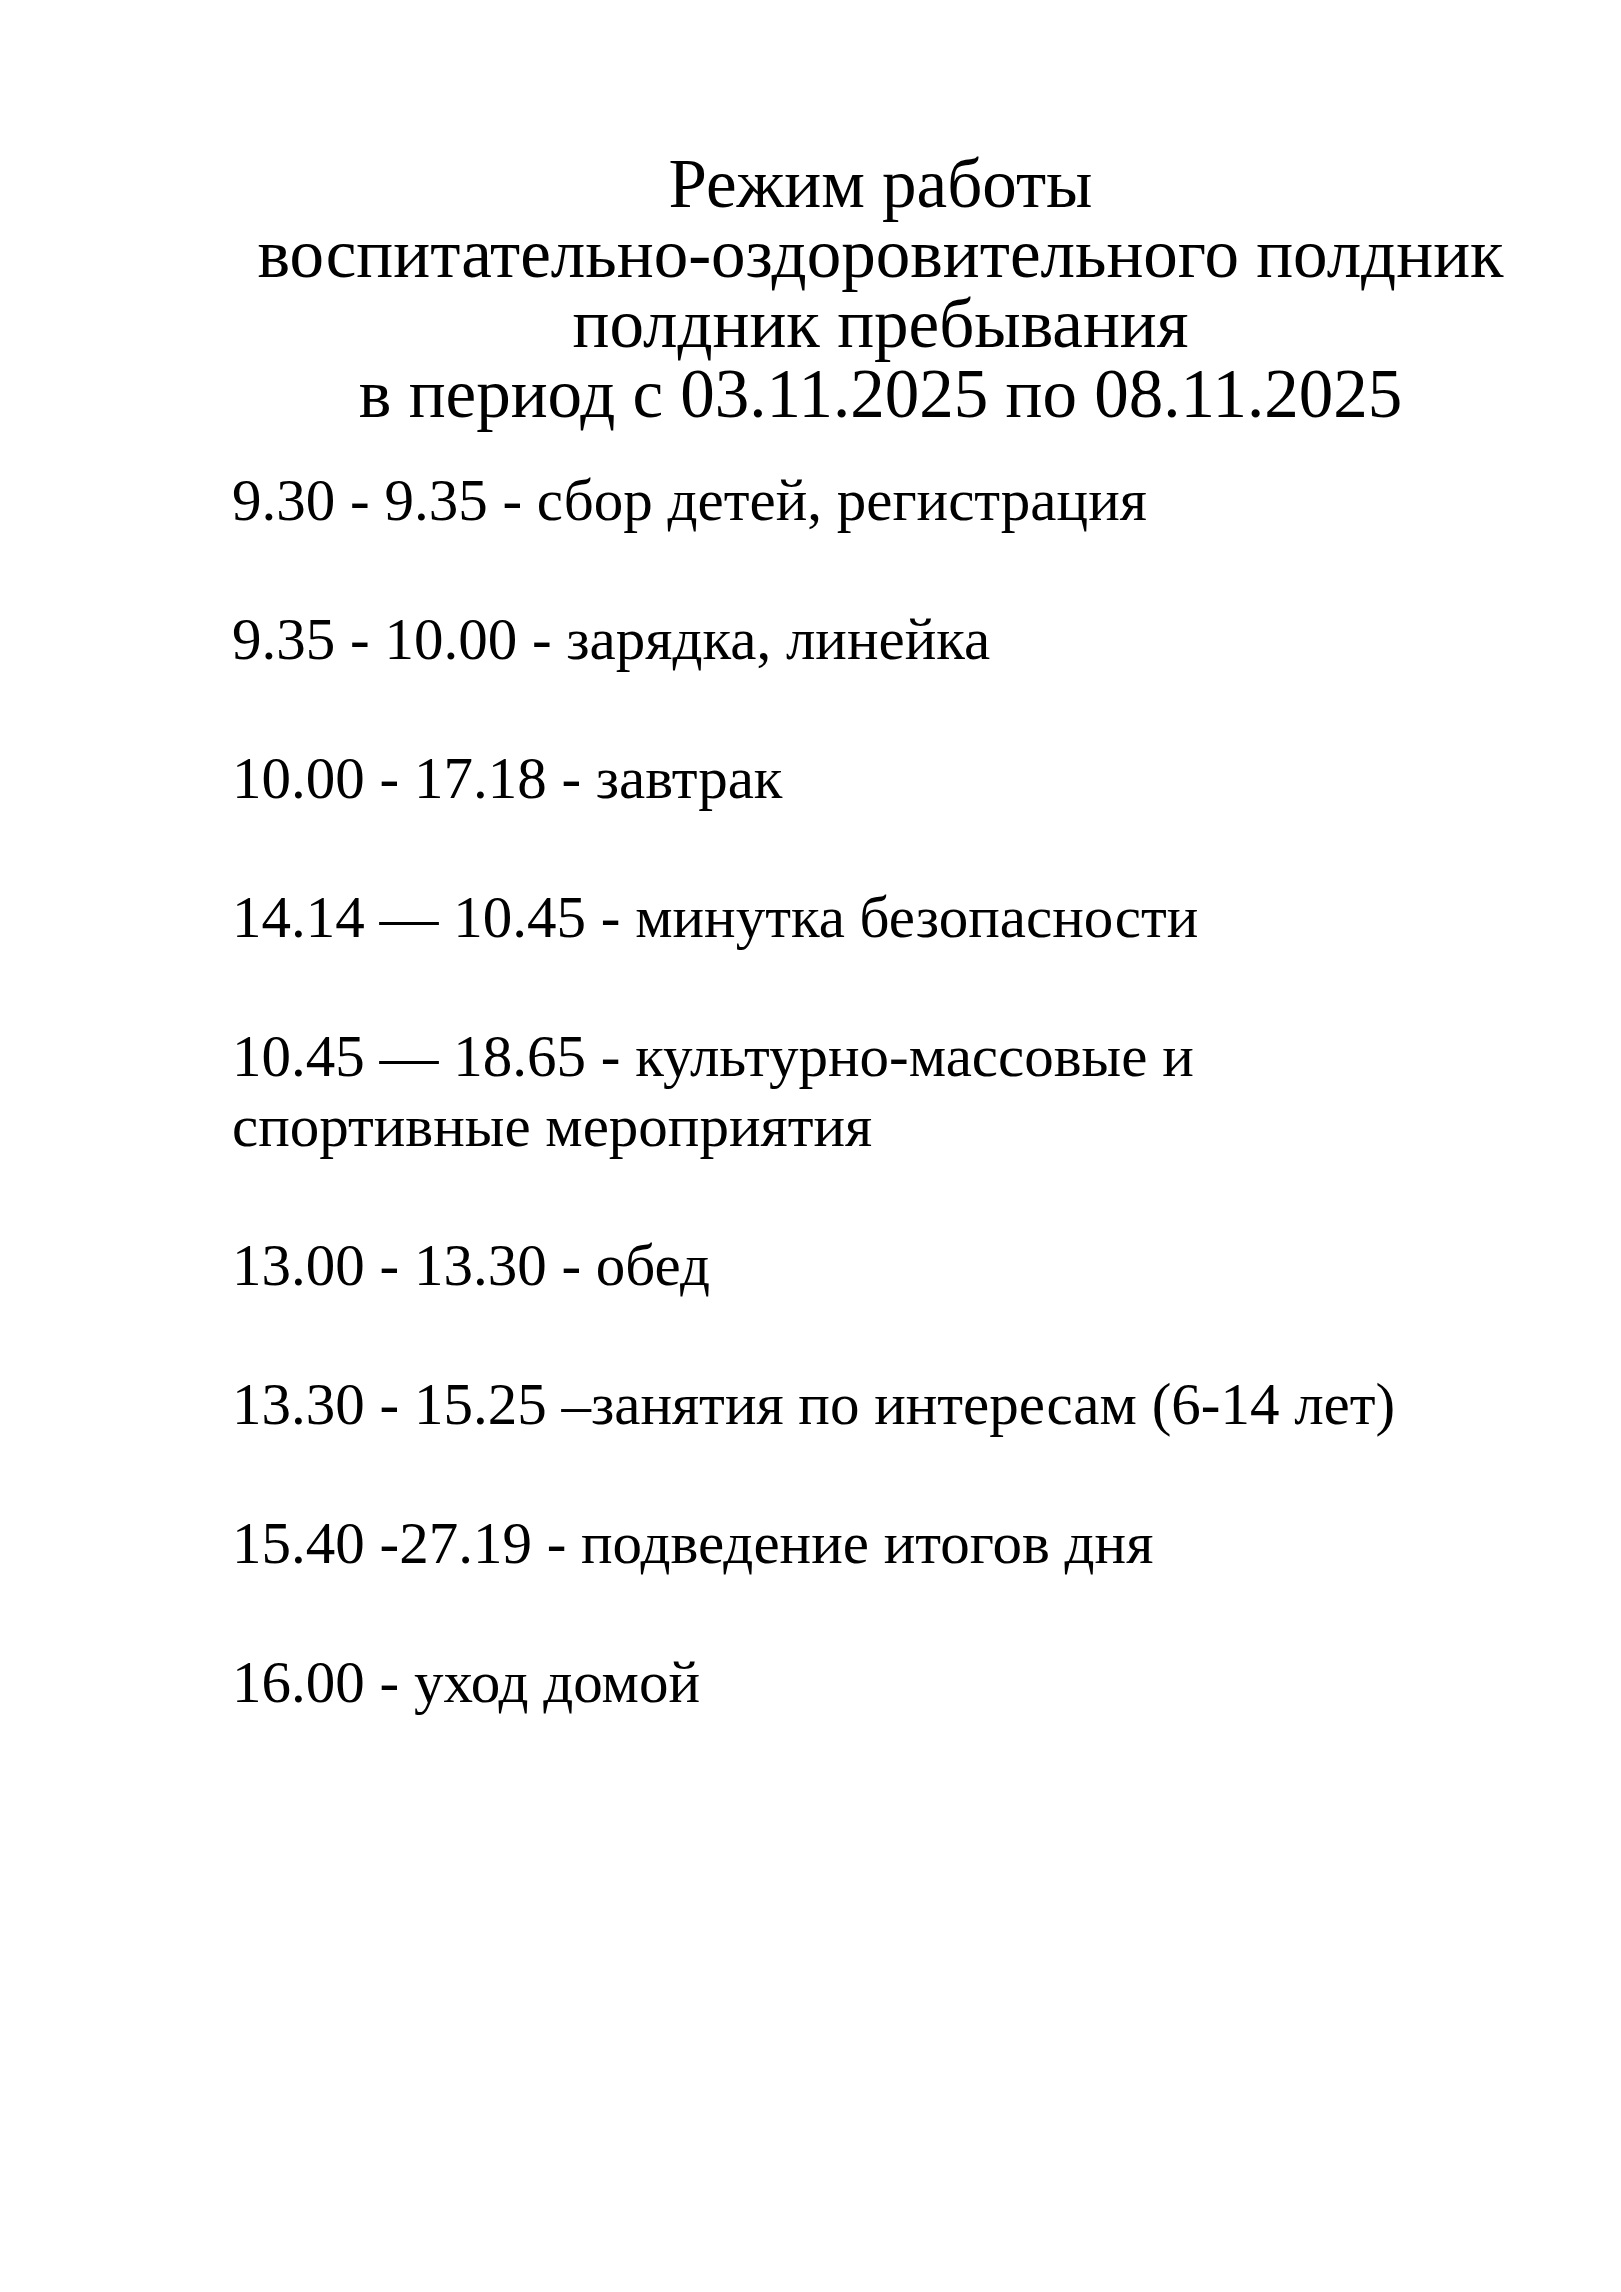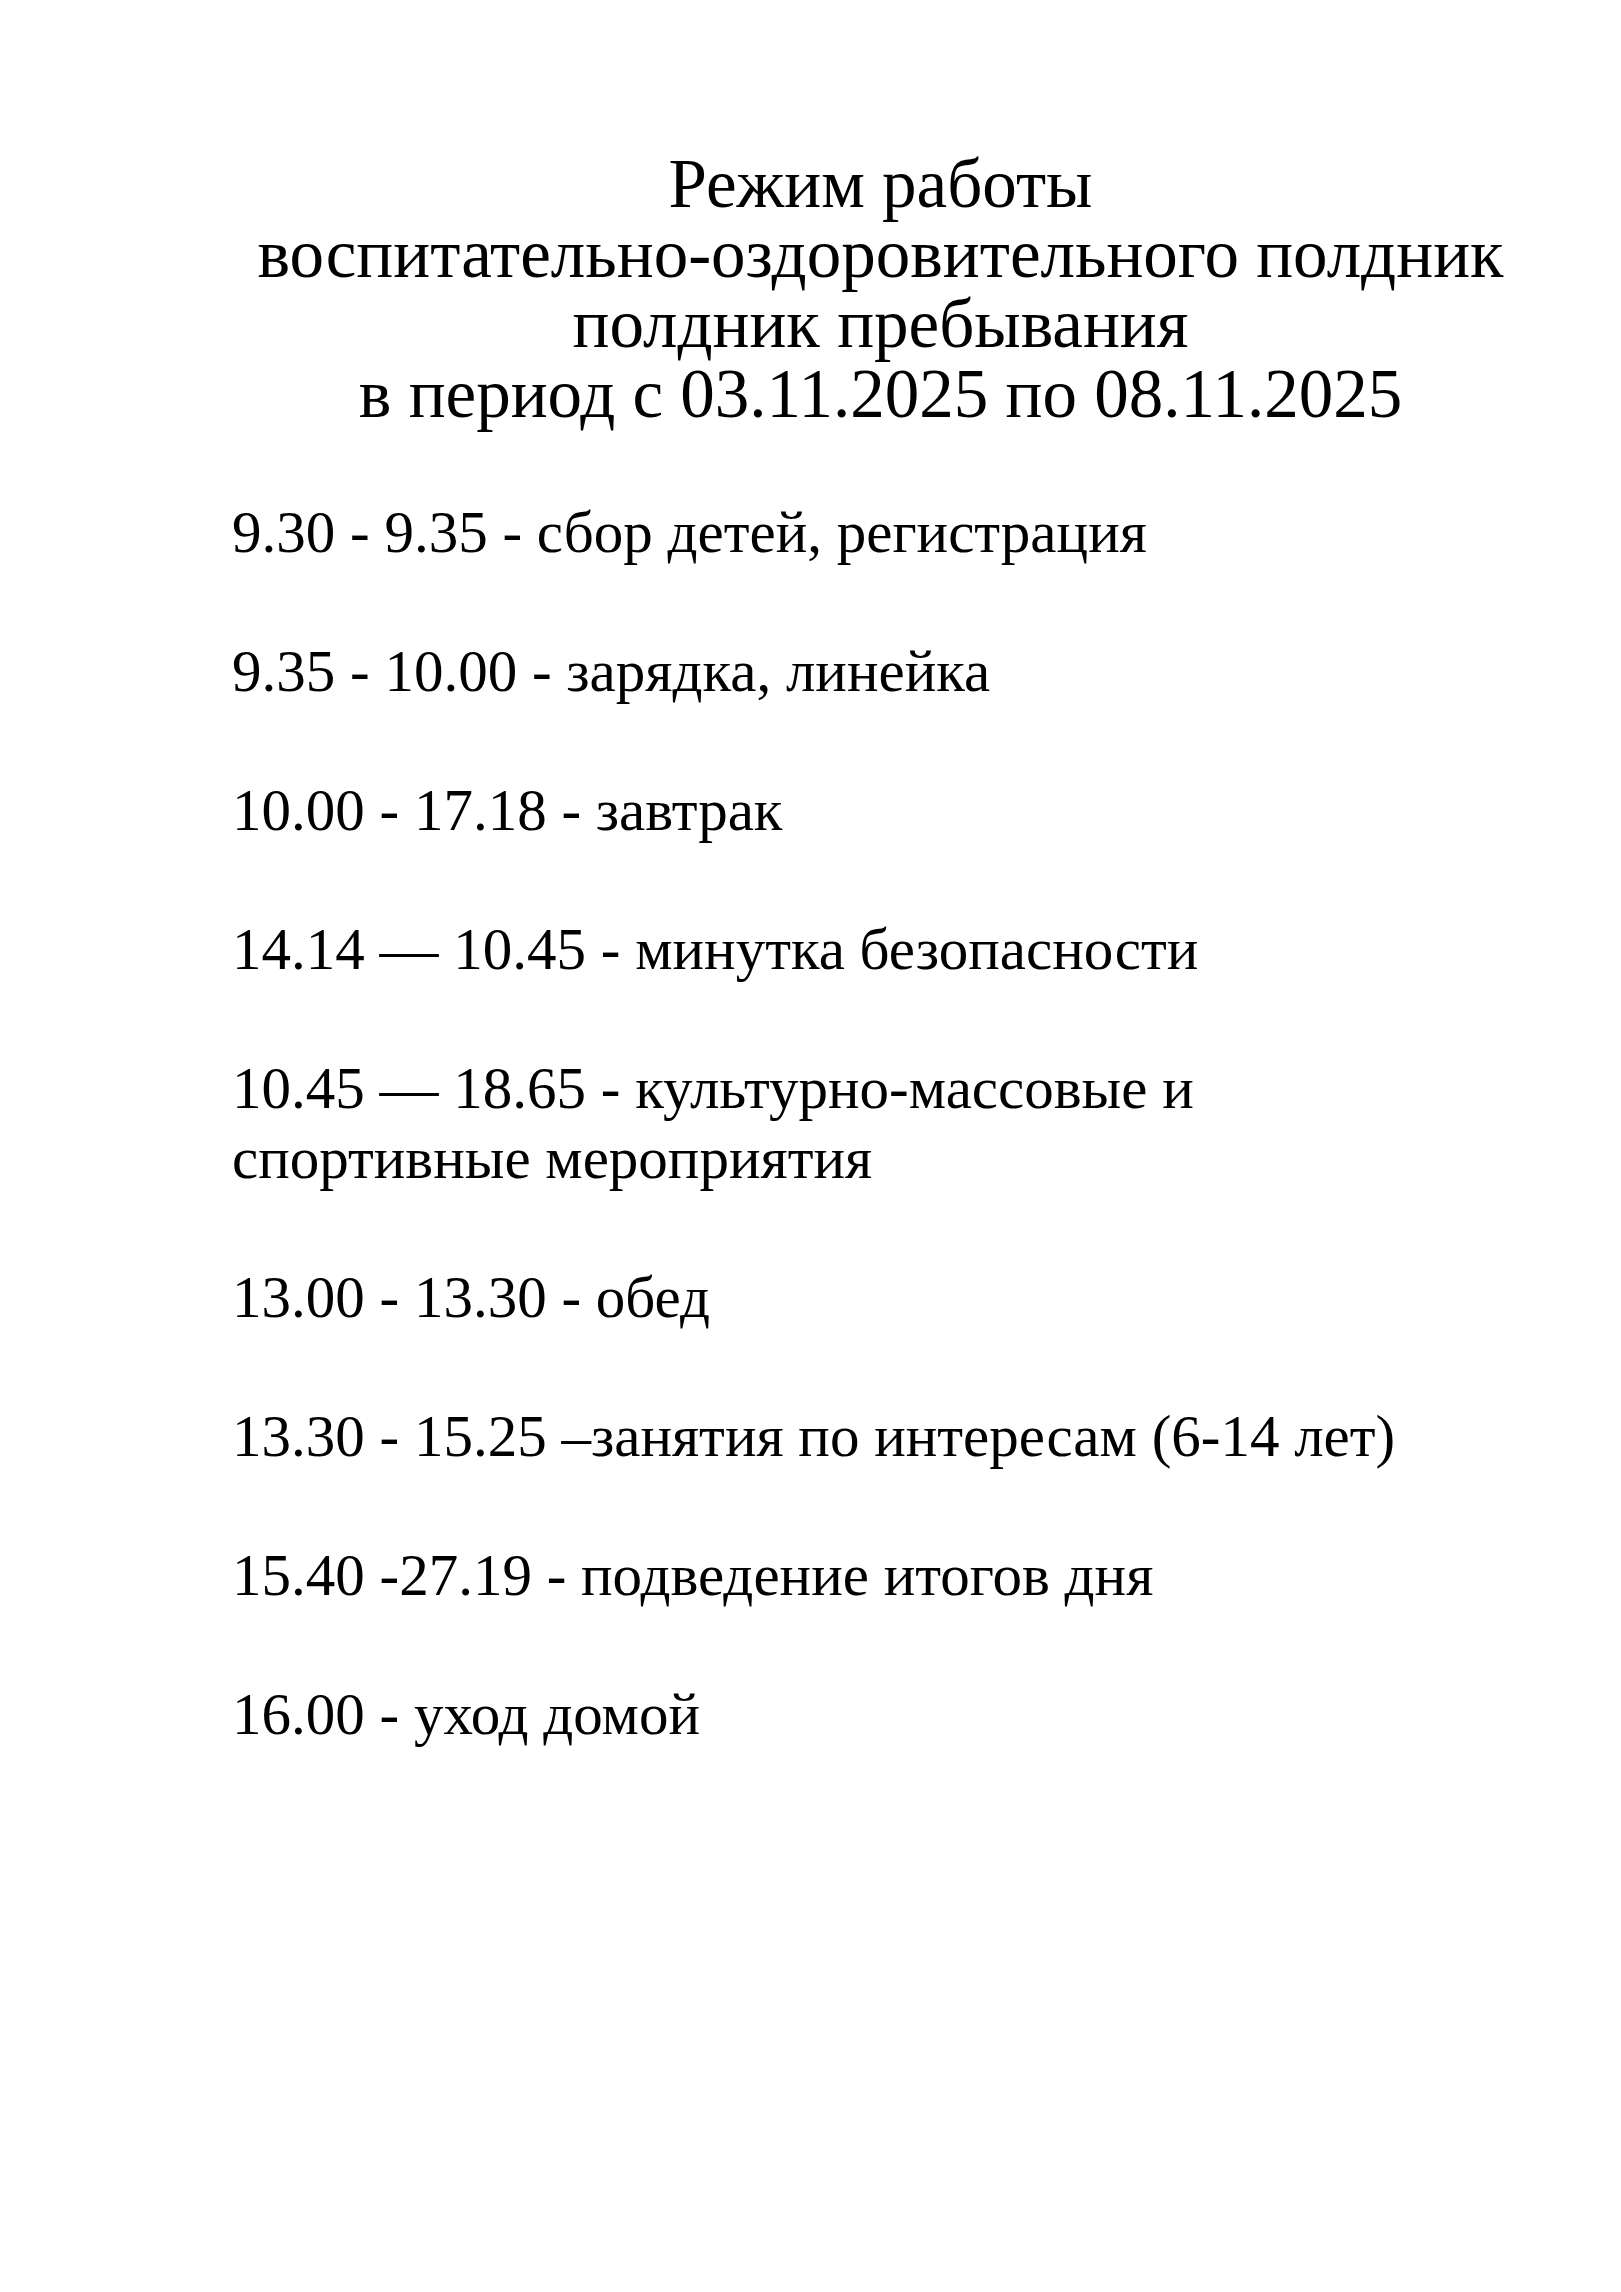--- a/index.html
+++ b/index.html
@@ -25,21 +25,21 @@
   }
   .title-block {
     text-align: center;
   }
   .title-line {
     font-size: 69px;
     line-height: 70px;
     white-space: pre-line;
   }
   .schedule {
-    margin-top: 68px;
+    margin-top: 36px;
   }
   .schedule-item {
     font-size: 59px;
     line-height: 70px;
     margin: 0 0 69px 0;
     white-space: pre-line;
   }
 </style>
 </head>
 <body>

